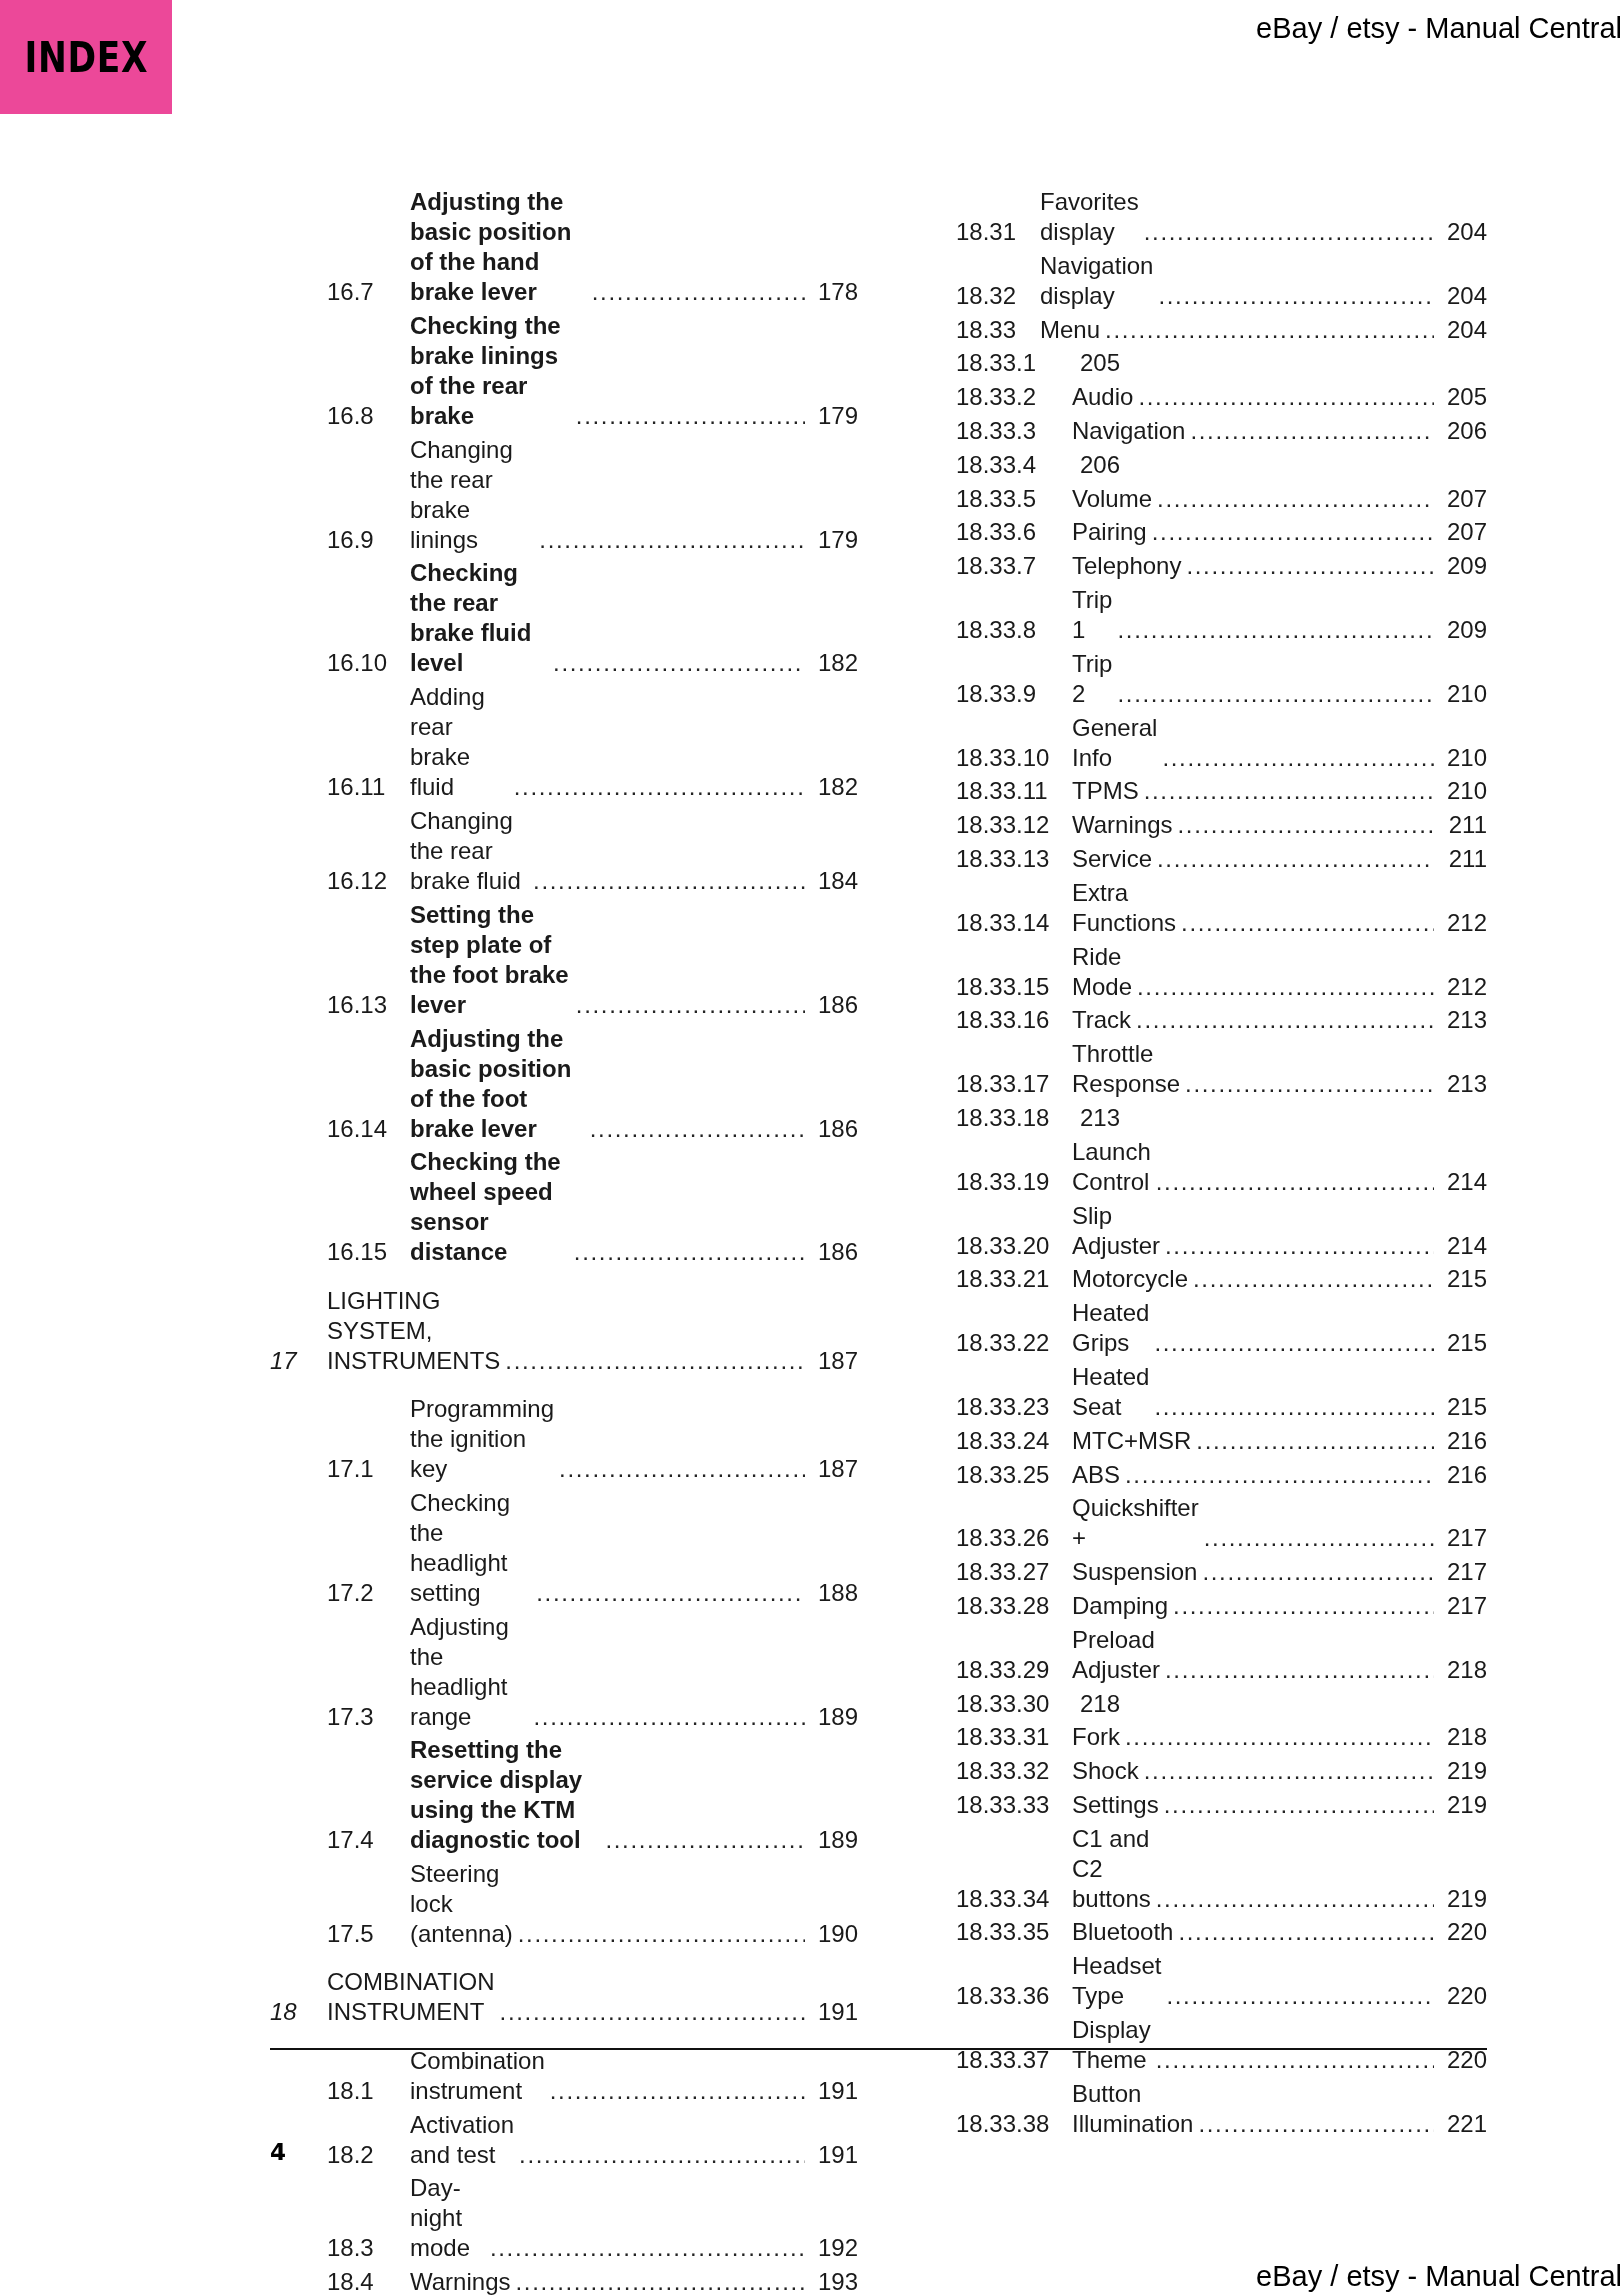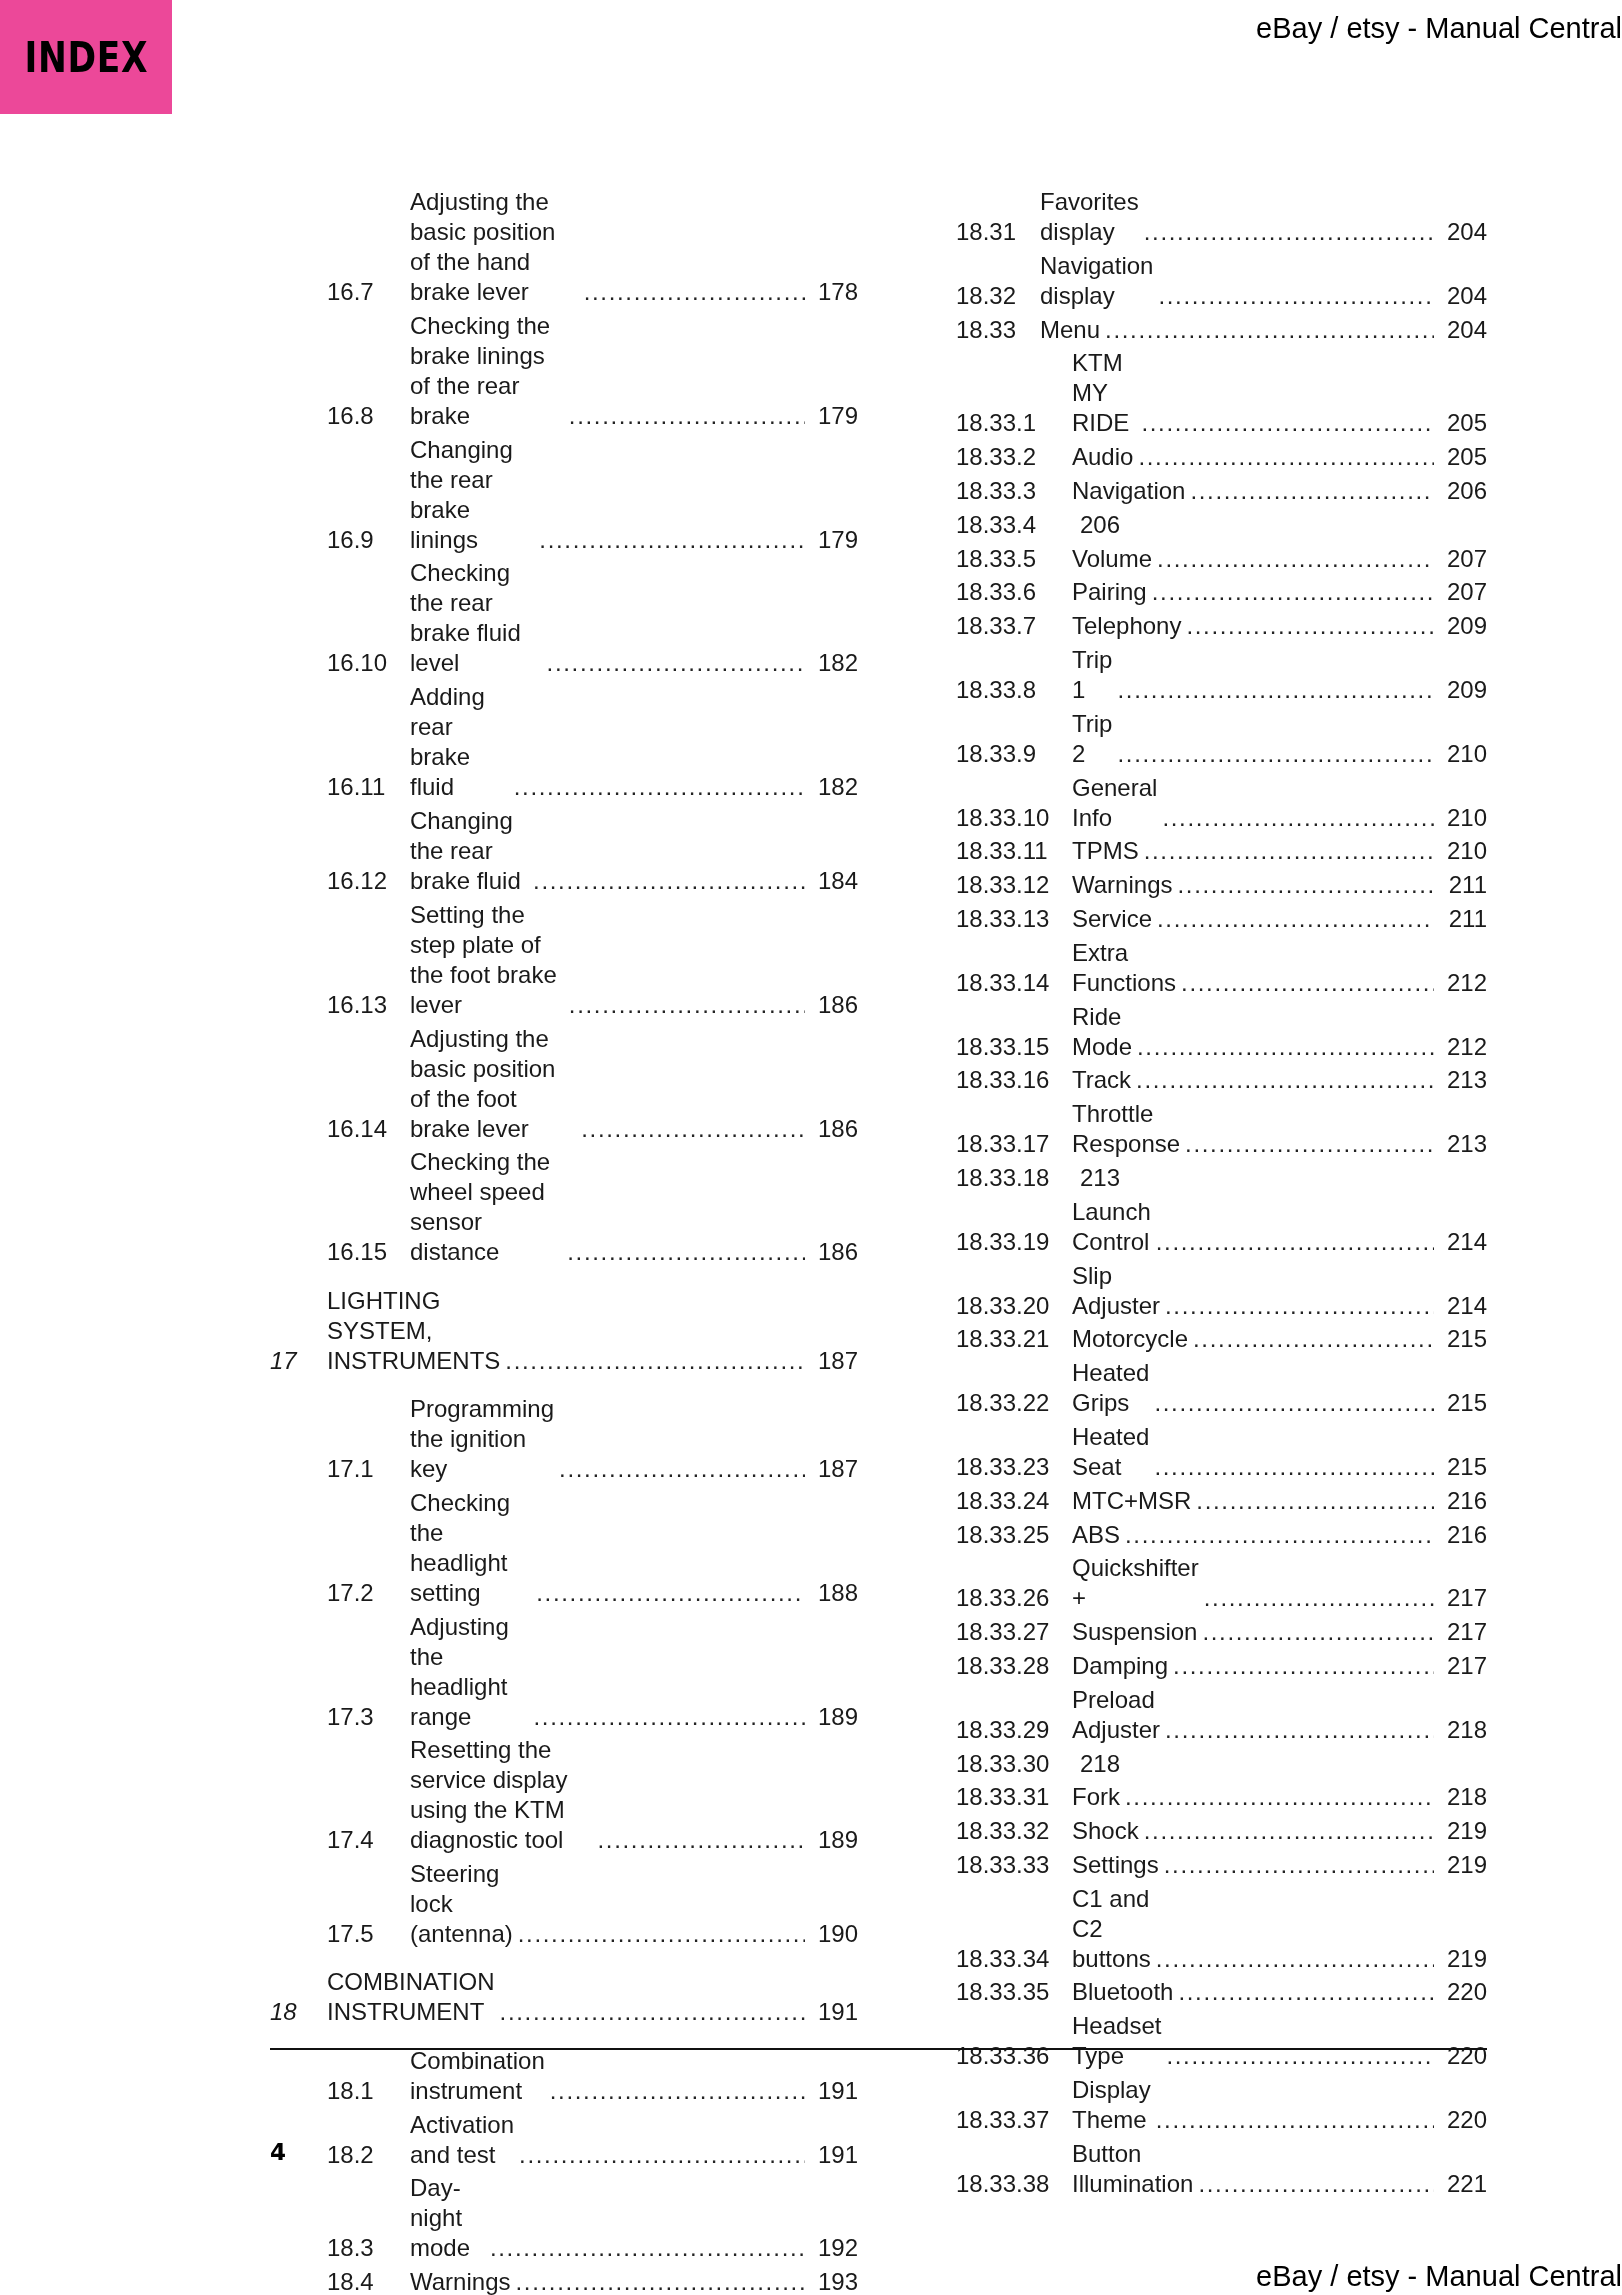--- a/index.html
+++ b/index.html
@@ -43,21 +43,21 @@
     content: ". . . . . . . . . . . . . . . . . . . . . . . . . . . . . . . . . . . . . . . . . . . . . . . . . . . . . . . . . . . . . . . . . . . . . . . . . . . . . . . . . . . . . .";
     letter-spacing: -2.5px;
   }
   .entry .page { flex: 0 0 auto; width: 48px; text-align: right; }
 
   
   .toc-left .entry.sub { margin-left: 57px; margin-bottom: 3.8px; }
   .toc-left .entry.sub .num { width: 83px; }
   .toc-left .entry.chapter { margin-top: 18.3px; margin-bottom: 18.3px; }
   .toc-left .entry.chapter .num { width: 57px; font-style: italic; }
-  .toc-left .entry.wrap .title { max-width: 367px; }
+  .toc-left .entry.wrap .title { max-width: 367px; font-weight: bold; }
 
   
   .toc-right .entry { margin-bottom: 3.8px; }
   .toc-right .entry.l2 .num { width: 84px; }
   .toc-right .entry.l3 .num { width: 116px; }
 
   .separator {
     position: absolute; left: 270px; top: 2048px; width: 1217px; height: 0;
     border-top: 2.5px solid #111;
   }
@@ -259,24 +259,20 @@
     <div class="entry l2">
       <span class="num">18.33</span>
       <span class="body">
         <span class="title">Menu</span>
         <span class="lead"></span>
       </span>
       <span class="page">204</span>
     </div>
     <div class="entry l3">
       <span class="num">18.33.1</span>
-      <span class="body">
-        <span class="title">KTM MY RIDE</span>
-        <span class="lead"></span>
-      </span>
       <span class="page">205</span>
     </div>
     <div class="entry l3">
       <span class="num">18.33.2</span>
       <span class="body">
         <span class="title">Audio</span>
         <span class="lead"></span>
       </span>
       <span class="page">205</span>
     </div>

